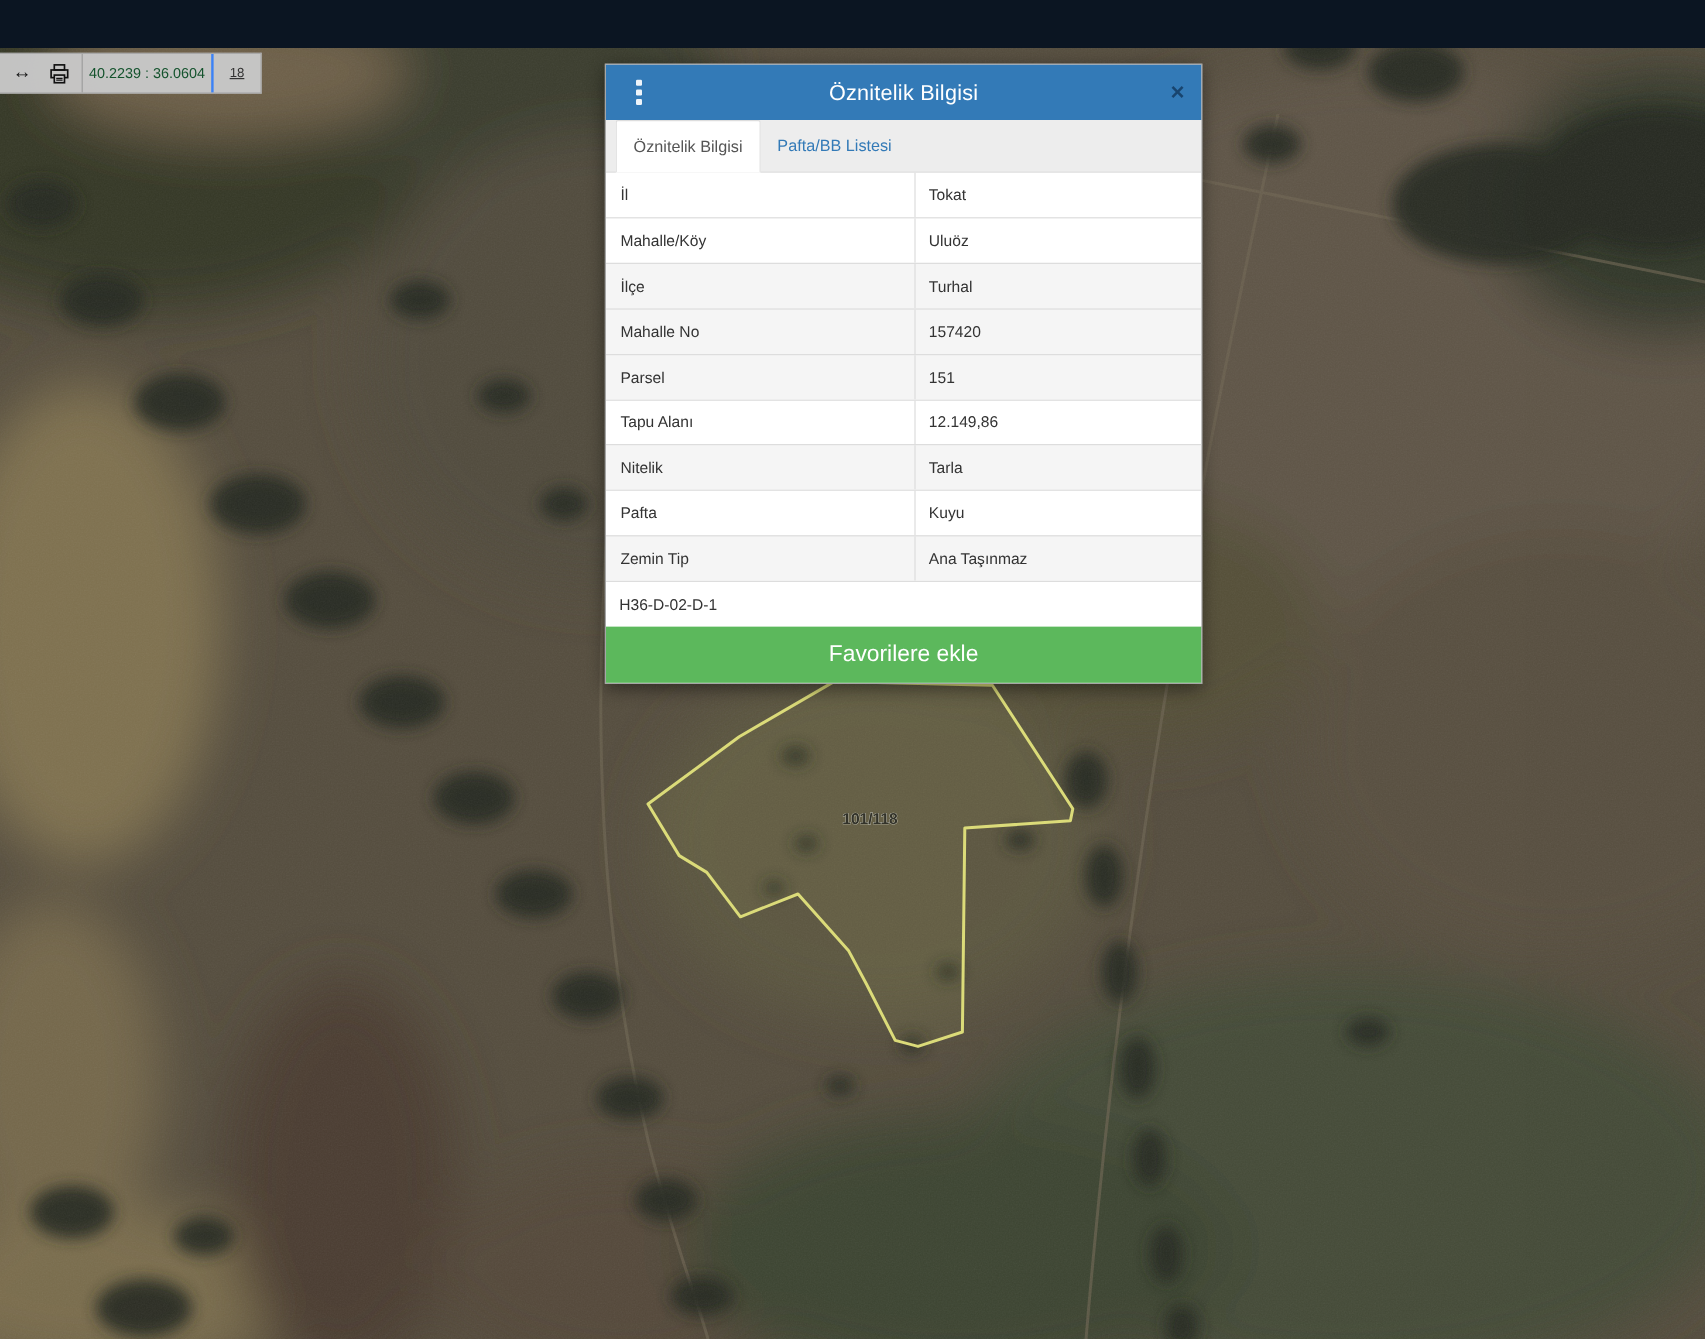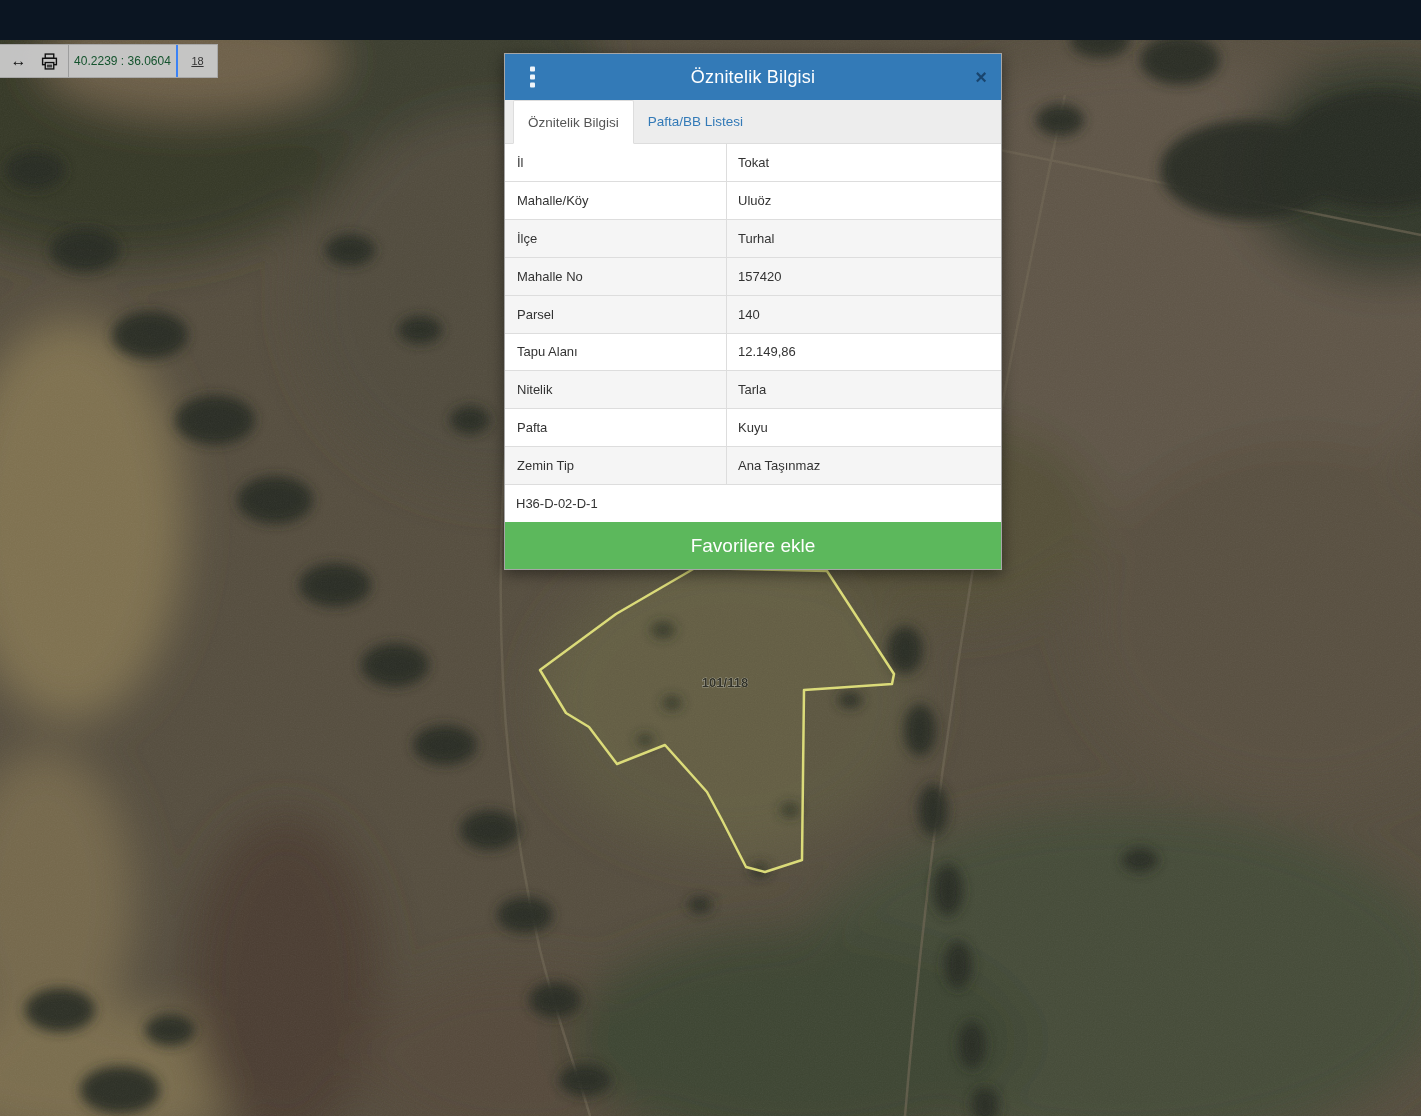--- a/index.html
+++ b/index.html
@@ -44,21 +44,21 @@
   .tab { display:flex; align-items:center; padding:0 14px; font-size:13.5px;
          color:#337ab7; cursor:pointer; }
   .tab.active { background:#fff; border:1px solid #ddd; border-bottom:1px solid #fff;
                 margin-bottom:-1px; color:#555; border-radius:2px 2px 0 0; }
 
   .attr-table { height:378px; display:flex; flex-direction:column; }
   .trow { flex:1 1 auto; display:flex; align-items:stretch; border-top:1px solid #ddd;
           background:#fff; font-size:13px; color:#333; }
   .trow:first-child { border-top:none; }
   .trow.alt { background:#f5f5f5; }
-  .tcell-label { width:222px; display:flex; align-items:center; padding:0 12px;
+  .tcell-label { width:258px; display:flex; align-items:center; padding:0 12px;
                  border-right:1px solid #ddd; }
   .tcell-value { flex:1; display:flex; align-items:center; padding:0 11px; }
 
   .fav-btn { height:47px; background:#5cb85c; color:#fff; font-size:19px;
              display:flex; align-items:center; justify-content:center; cursor:pointer; }
 </style>
 </head>
 <body>
 
 <div class="stage">
@@ -198,21 +198,21 @@
         <div class="trow alt">
           <div class="tcell-label">İlçe</div>
           <div class="tcell-value">Turhal</div>
         </div>
         <div class="trow alt">
           <div class="tcell-label">Mahalle No</div>
           <div class="tcell-value">157420</div>
         </div>
         <div class="trow alt">
           <div class="tcell-label">Parsel</div>
-          <div class="tcell-value">140</div>
+          <div class="tcell-value">151</div>
         </div>
         <div class="trow">
           <div class="tcell-label">Tapu Alanı</div>
           <div class="tcell-value">12.149,86</div>
         </div>
         <div class="trow alt">
           <div class="tcell-label">Nitelik</div>
           <div class="tcell-value">Tarla</div>
         </div>
         <div class="trow">

